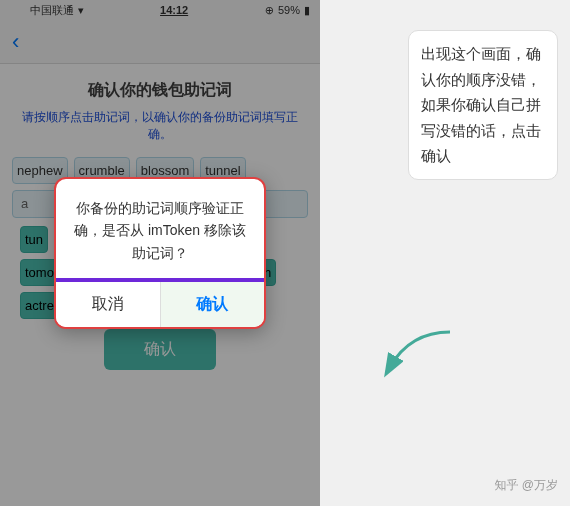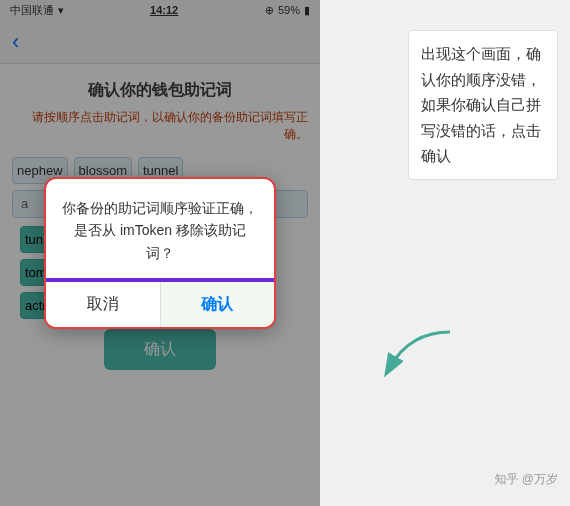--- a/index.html
+++ b/index.html
@@ -26,21 +26,21 @@
     .status-bar {
       background: #f7f7f7;
       height: 20px;
       display: flex;
       align-items: center;
       justify-content: space-between;
       padding: 0 10px;
       font-size: 11px;
       color: #333;
     }
-    .status-left { display: flex; align-items: center; gap: 4px; }
+    .status-left { display: flex; align-items: center; gap: 4px; margin-left: 20px; }
     .status-right { display: flex; align-items: center; gap: 4px; }
 
     
     .nav-bar {
       background: #f7f7f7;
       height: 44px;
       display: flex;
       align-items: center;
       justify-content: center;
       border-bottom: 1px solid #ddd;
@@ -72,22 +72,22 @@
     .page-title {
       font-size: 16px;
       font-weight: 600;
       text-align: center;
       margin-bottom: 8px;
       color: #404040;
     }
 
     .page-subtitle {
       font-size: 12px;
-      color: #c2410c;
-      text-align: right;
+      color: #1d4ed8;
+      text-align: center;
       margin-bottom: 14px;
       line-height: 1.4;
     }
 
     
     .word-grid {
       display: flex;
       flex-direction: column;
       gap: 6px;
     }
@@ -145,21 +145,21 @@
       background: rgba(0,0,0,0.4);
       display: flex;
       align-items: center;
       justify-content: center;
       z-index: 10;
     }
 
     .dialog {
       background: #fff;
       border-radius: 12px;
-      width: 232px;
+      width: 212px;
       overflow: hidden;
       box-shadow: 0 4px 20px rgba(0,0,0,0.3);
       border: 2px solid #e04040;
     }
 
     .dialog-body {
       padding: 18px 16px 14px;
       text-align: center;
     }
 
@@ -203,21 +203,21 @@
       position: relative;
       display: flex;
       flex-direction: column;
       align-items: flex-end;
       padding: 20px 12px;
     }
 
     .annotation-box {
       background: #fff;
       border: 1px solid #ddd;
-      border-radius: 4px;
+      border-radius: 10px;
       padding: 10px 12px;
       font-size: 15px;
       color: #333;
       line-height: 1.7;
       width: 150px;
       text-align: left;
       margin-top: 10px;
     }
 
     .arrow-container {
@@ -226,21 +226,21 @@
       left: 60px;
     }
 
     .arrow-svg {
       width: 80px;
       height: 60px;
     }
 
     .watermark {
       position: absolute;
-      bottom: 18px;
+      bottom: 12px;
       right: 12px;
       font-size: 12px;
       color: #999;
     }
   </style>
 </head>
 <body>
 
 <div class="phone-wrapper">
 
@@ -262,20 +262,21 @@
   </div>
 
   <div class="page-content">
     <div class="page-title">确认你的钱包助记词</div>
     <div class="page-subtitle">请按顺序点击助记词，以确认你的备份助记词填写正确。</div>
 
     <div class="word-grid">
 
       <div class="word-row">
         <div class="word-chip">nephew</div>
+        <div class="word-chip">crumble</div>
         <div class="word-chip">blossom</div>
         <div class="word-chip">tunnel</div>
       </div>
 
       <div class="input-row">a</div>
 
       <div class="word-row">
         <div class="word-chip teal">tun</div>
       </div>
 

